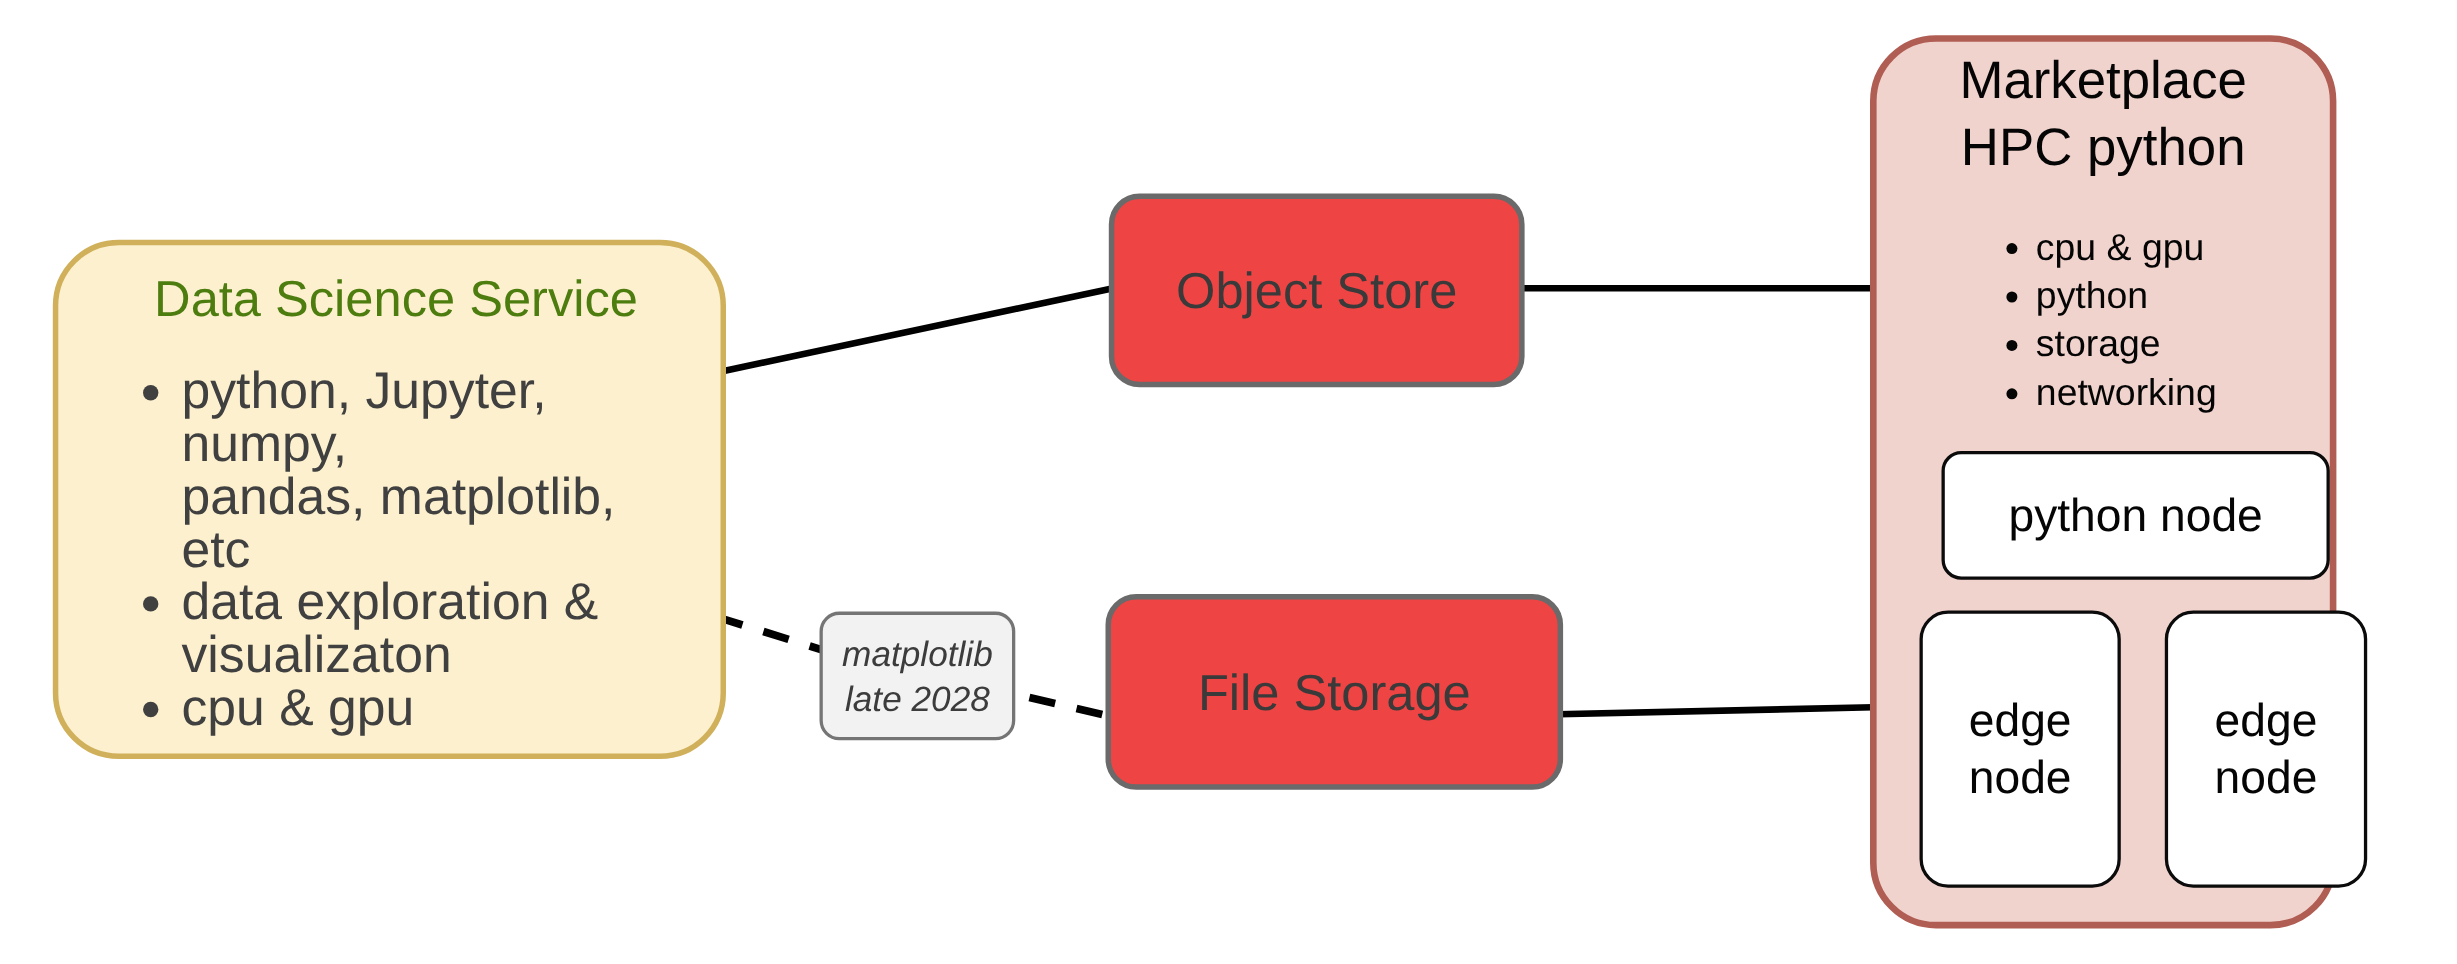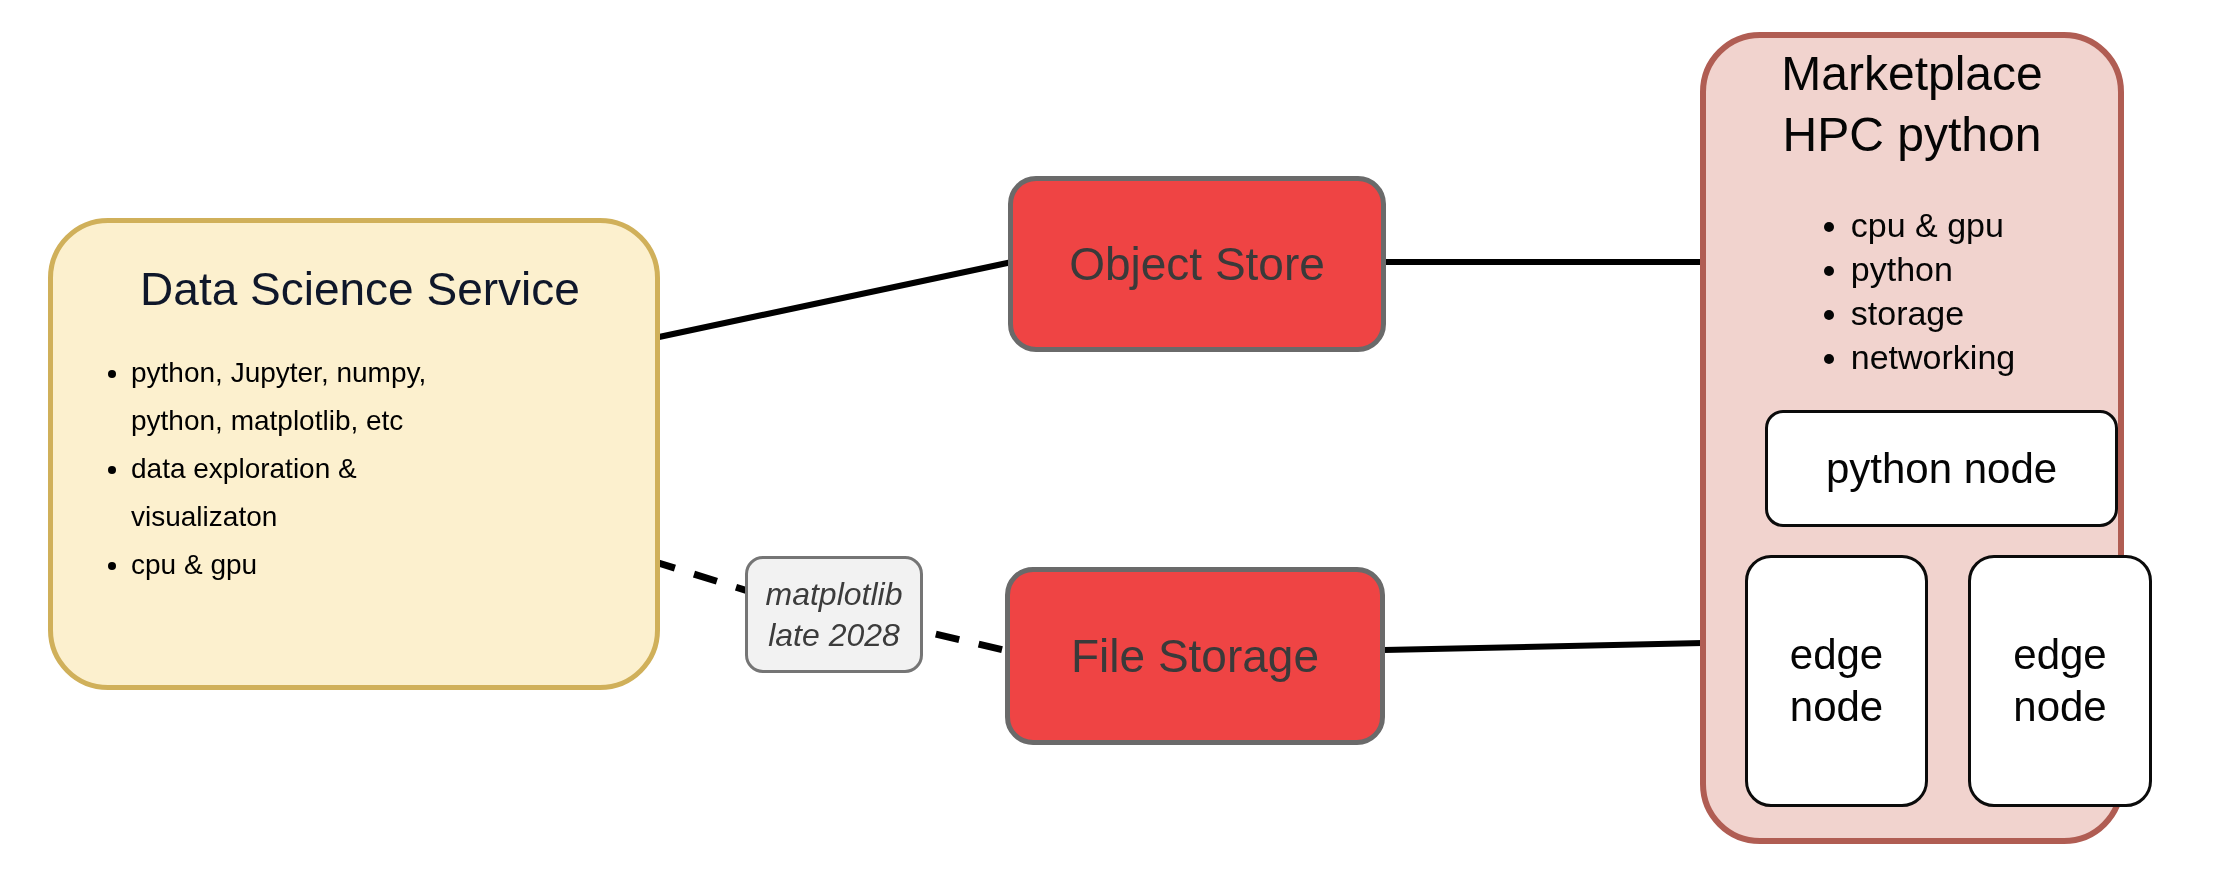--- a/index.html
+++ b/index.html
@@ -25,54 +25,54 @@
   
   .node-yellow {
     position: absolute;
     left: 48px; top: 218px;
     width: 612px; height: 472px;
     background: #FCF0CE;
     border: 5px solid #D0B05A;
     border-radius: 60px;
   }
   .node-yellow .title {
-    margin-top: 38px;
+    margin-top: 20px;
     text-align: center;
     font-size: 46px;
     line-height: 56px;
-    color: #0f172a;
+    color: #4d7c0f;
     padding-left: 12px;
   }
   .node-yellow ul {
     margin: 32px 24px 0 0;
-    padding-left: 78px;
-    font-size: 28px;
+    padding-left: 112px;
+    font-size: 47px;
     line-height: 48px;
-    color: #000000;
+    color: #404040;
   }
   .node-yellow ul li { list-style: disc outside; }
   .line { display: block; }
 
   
   .service-box {
     position: absolute;
     background: #ef4444;
     border: 5px solid #6A6A6A;
     border-radius: 28px;
     display: flex;
     flex-direction: column;
     align-items: center;
     justify-content: center;
     text-align: center;
     font-size: 46px;
     line-height: 55px;
     color: #3A3A3A;
   }
   .object-store { left: 1008px; top: 176px; width: 378px; height: 176px; }
-  .file-storage { left: 1005px; top: 567px; width: 380px; height: 178px; align-items: center; }
+  .file-storage { left: 1005px; top: 540px; width: 416px; height: 178px; align-items: center; }
 
   
   .edge-label {
     position: absolute;
     left: 745px; top: 556px;
     width: 178px; height: 117px;
     background: #F2F2F2;
     border: 3px solid #757575;
     border-radius: 18px;
     display: flex;
@@ -140,21 +140,21 @@
     <line x1="652" y1="561" x2="780" y2="601" stroke="#000" stroke-width="7" stroke-dasharray="24 20"></line>
     <line x1="893" y1="624" x2="1012" y2="652" stroke="#000" stroke-width="7" stroke-dasharray="24 20"></line>
     <line x1="1384" y1="650" x2="1703" y2="643" stroke="#000" stroke-width="6"></line>
   </svg>
 
   <div class="node-yellow">
     <div class="title">Data Science Service</div>
     <ul>
       <li>
         <span class="line">python, Jupyter, numpy,</span>
-        <span class="line">python, matplotlib, etc</span>
+        <span class="line">pandas, matplotlib, etc</span>
       </li>
       <li>
         <span class="line">data exploration &amp;</span>
         <span class="line">visualizaton</span>
       </li>
       <li>
         <span class="line">cpu &amp; gpu</span>
       </li>
     </ul>
   </div>

